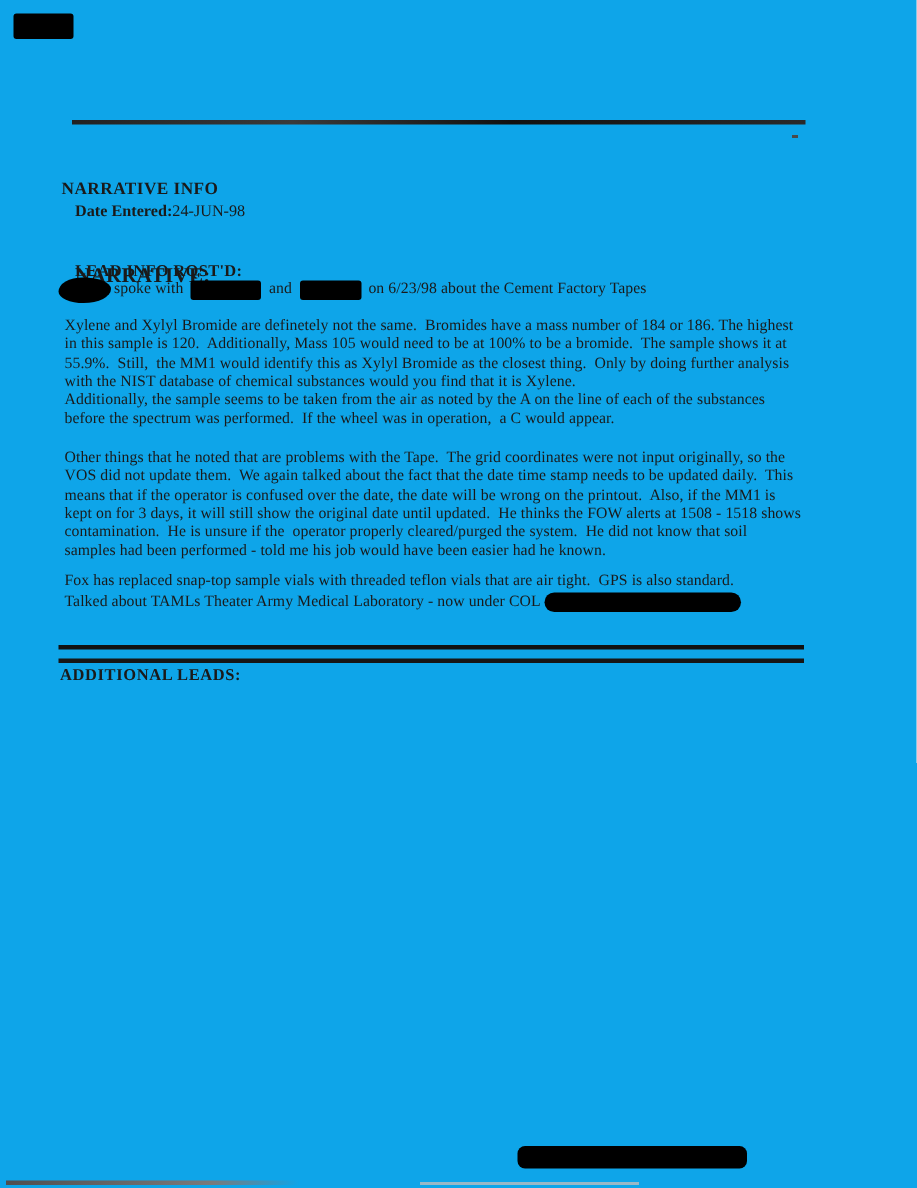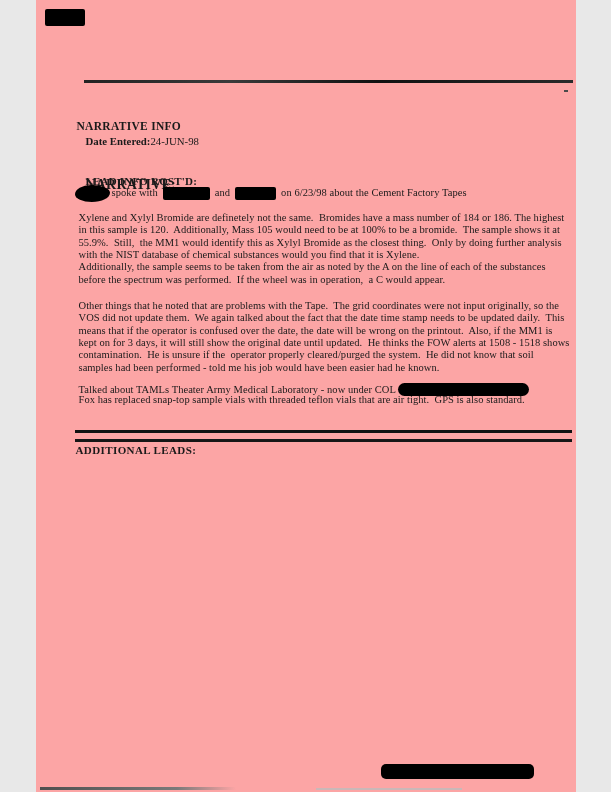--- a/index.html
+++ b/index.html
@@ -1,19 +1,19 @@
 <!DOCTYPE html>
 <html><head>
 <meta charset="utf-8">
 <style>
   html,body{margin:0;padding:0;background:#e8e8e8;}
   .page{
     position:relative;
-    width:540px;height:792px;
-    background:#fca5a5;
+    width:611px;height:792px;
+    background:#0ea5e9;
     overflow:hidden;
     font-family:"Liberation Serif","DejaVu Serif",serif;
     color:#1a1a1a;
     margin:0 auto;
   }
   .abs{position:absolute;}
   
   .redact{background:#000;}
   .redact-topleft{left:9px;top:9px;width:40px;height:17px;border-radius:2px;}
   .redact-blob{width:35px;height:17px;border-radius:46% 54% 52% 48%/55% 45% 55% 45%;flex:0 0 auto;}
@@ -91,22 +91,22 @@
   <div class="abs bodytext para2">
     <div class="bodyline">Other things that he noted that are problems with the Tape.  The grid coordinates were not input originally, so the</div>
     <div class="bodyline">VOS did not update them.  We again talked about the fact that the date time stamp needs to be updated daily.  This</div>
     <div class="bodyline">means that if the operator is confused over the date, the date will be wrong on the printout.  Also, if the MM1 is</div>
     <div class="bodyline">kept on for 3 days, it will still show the original date until updated.  He thinks the FOW alerts at 1508 - 1518 shows</div>
     <div class="bodyline">contamination.  He is unsure if the  operator properly cleared/purged the system.  He did not know that soil</div>
     <div class="bodyline">samples had been performed - told me his job would have been easier had he known.</div>
   </div>
 
   <div class="abs bodytext para3">
+    <div class="bodyline">Fox has replaced snap-top sample vials with threaded teflon vials that are air tight.  GPS is also standard.</div>
     <div class="bodyline"><span>Talked about TAMLs Theater Army Medical Laboratory - now under COL </span><span class="redact redact-inline redact-col"></span></div>
-    <div class="bodyline">Fox has replaced snap-top sample vials with threaded teflon vials that are air tight.  GPS is also standard.</div>
   </div>
 
   <div class="abs rule-a"></div>
   <div class="abs rule-b"></div>
   <div class="abs h-leads">ADDITIONAL LEADS:</div>
 
   <div class="abs redact redact-bottom"></div>
   <div class="abs scan-edge-left"></div>
   <div class="abs scan-edge-mid"></div>
 

